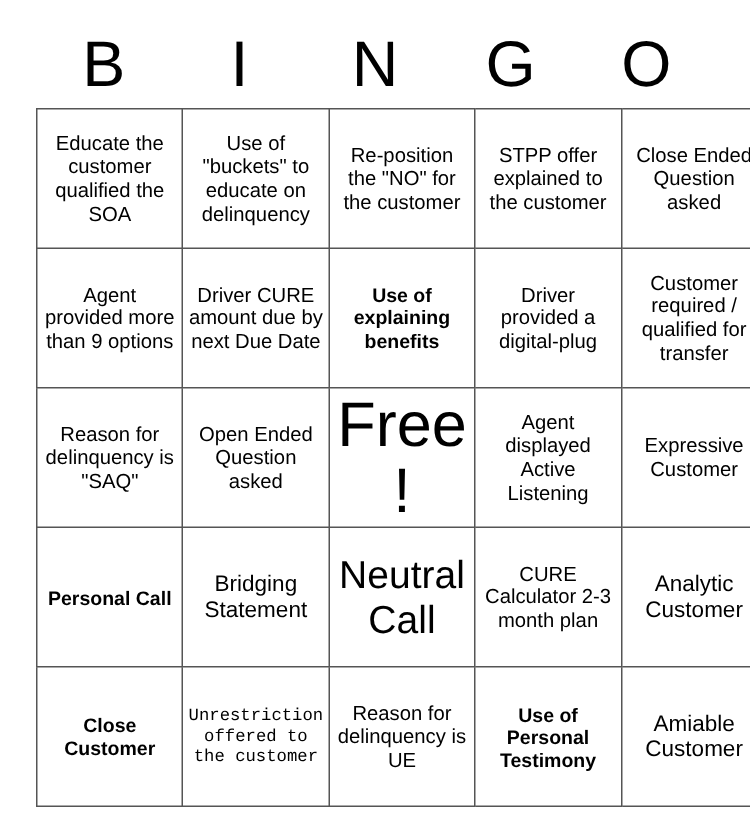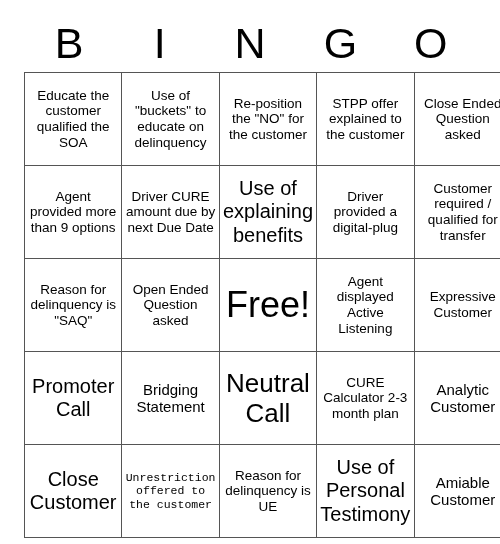--- a/index.html
+++ b/index.html
@@ -61,23 +61,23 @@
     display: block;
     line-height: 1.16;
     word-wrap: break-word;
     overflow-wrap: break-word;
   }
 
   
   .sz-xs  { font-size: 11.5px; font-family: Liberation Mono, monospace; }
   .sz-sm  { font-size: 13.5px; }
   .sz-md  { font-size: 15px; }
-  .sz-lg  { font-size: 20px; }
+  .sz-lg  { font-size: 13px; font-weight: bold; }
   .sz-xl  { font-size: 26px; }
-  .sz-free{ font-size: 36px; line-height: 1.05; text-align: center; }
+  .sz-free{ font-size: 42px; line-height: 1.05; text-align: center; }
 </style>
 </head>
 <body>
 
 <div class="bingo-card">
 
   <div class="header-row">
     <div class="header-letter">B</div>
     <div class="header-letter">I</div>
     <div class="header-letter">N</div>
@@ -133,21 +133,21 @@
           </td>
         <td>
             <span class="cell-text sz-sm">Agent displayed Active Listening</span>
           </td>
         <td>
             <span class="cell-text sz-sm">Expressive Customer</span>
           </td>
       </tr>
       <tr>
         <td>
-            <span class="cell-text sz-lg">Promoter Call</span>
+            <span class="cell-text sz-lg">Personal Call</span>
           </td>
         <td>
             <span class="cell-text sz-md">Bridging Statement</span>
           </td>
         <td>
             <span class="cell-text sz-xl">Neutral Call</span>
           </td>
         <td>
             <span class="cell-text sz-sm">CURE Calculator 2-3 month plan</span>
           </td>

